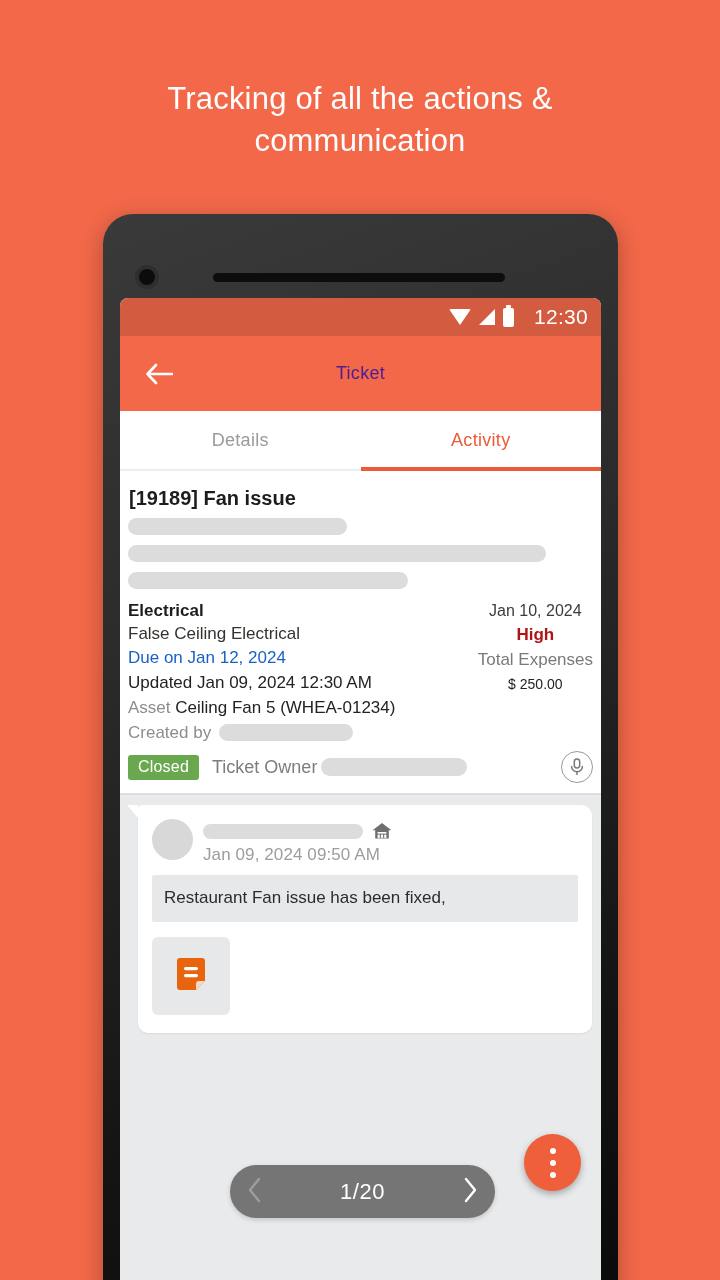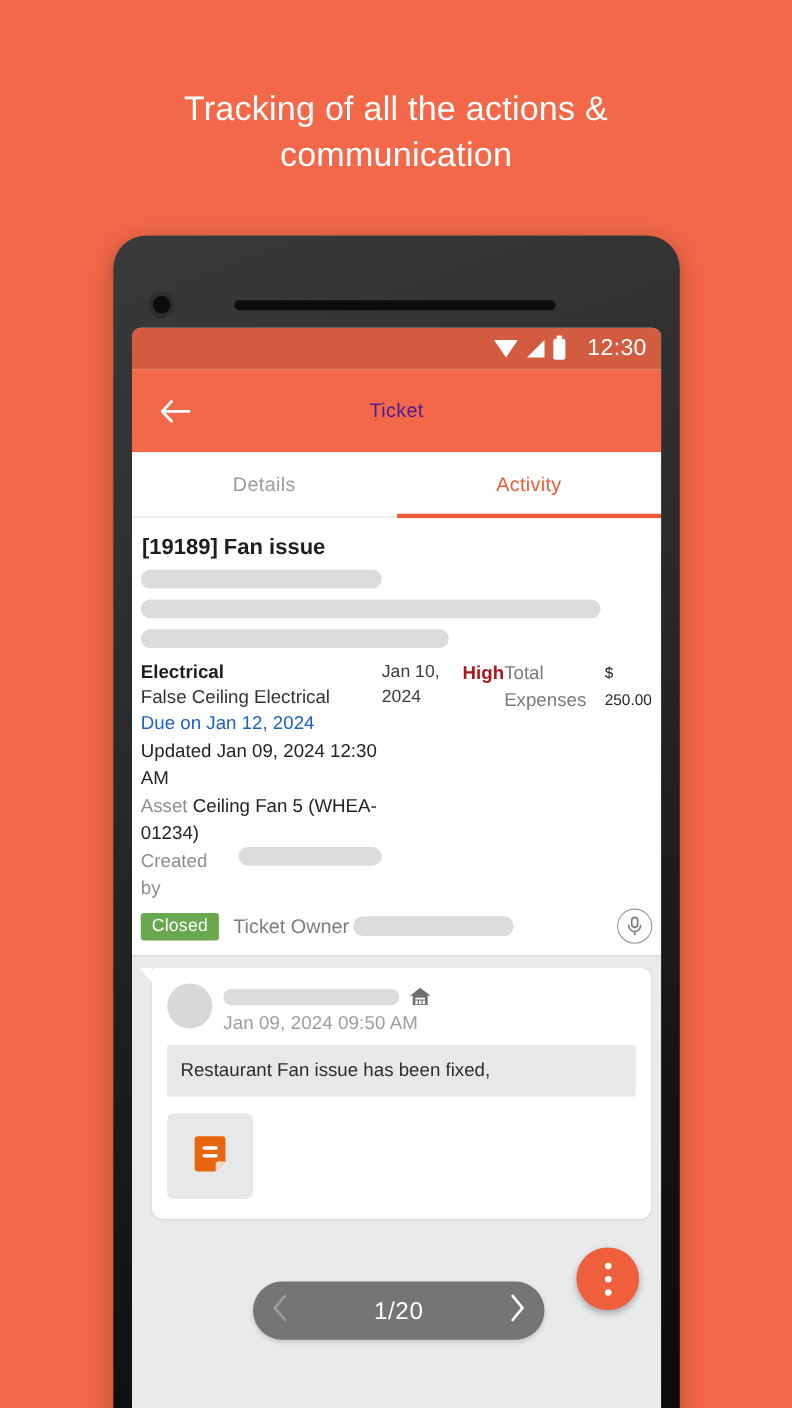--- a/index.html
+++ b/index.html
@@ -104,29 +104,29 @@
     border-bottom:2px solid #dcdee1;
   }
   .tkt-title { font-size:20px; font-weight:700; color:#1d1d1d; padding:0 1px 8px 1px;}
   .skel { background:#dcdcdc; border-radius:9px; height:17px; margin-bottom:10px; }
   .skel.s1 { width:219px; }
   .skel.s2 { width:418px; }
   .skel.s3 { width:280px; }
 
   .row { display:flex; align-items:flex-start; justify-content:space-between; }
   .col-l { display:flex; flex-direction:column; }
-  .col-r { display:flex; flex-direction:row; align-items:flex-start; }
+  .col-r { display:flex; flex-direction:column; align-items:center; }
 
   .cat { font-size:17px; font-weight:700; color:#1d1d1d; line-height:23px; }
   .subcat { font-size:17px; color:#33342f; line-height:23px; }
   .due { font-size:17px; color:#1a60c7; font-weight:500; line-height:25px; }
   .updated { font-size:17px; color:#232323; line-height:25px; }
   .asset { font-size:17px; line-height:25px; color:#232323; }
   .asset .lbl { color:#8d8d8d; }
-  .created { font-size:17px; color:#8d8d8d; line-height:25px; display:flex;align-items:flex-start;gap:8px;}
+  .created { font-size:17px; color:#8d8d8d; line-height:25px; display:flex;align-items:center;gap:8px;}
   .created .bar { width:134px; height:17px; background:#dcdcdc; border-radius:9px; }
 
   .r-date { font-size:16px; color:#3c3c3c; line-height:23px;}
   .r-prio { font-size:17px; color:#b01414; font-weight:700; line-height:25px;}
   .r-explbl { font-size:17px; color:#7a7a7a; line-height:25px;}
   .r-expval { font-size:14px; color:#232323; line-height:25px;}
 
   .ownerrow { display:flex; align-items:center; margin-top:6px; }
   .badge {
     background:#6aa84f; color:#fff; font-size:16px;

